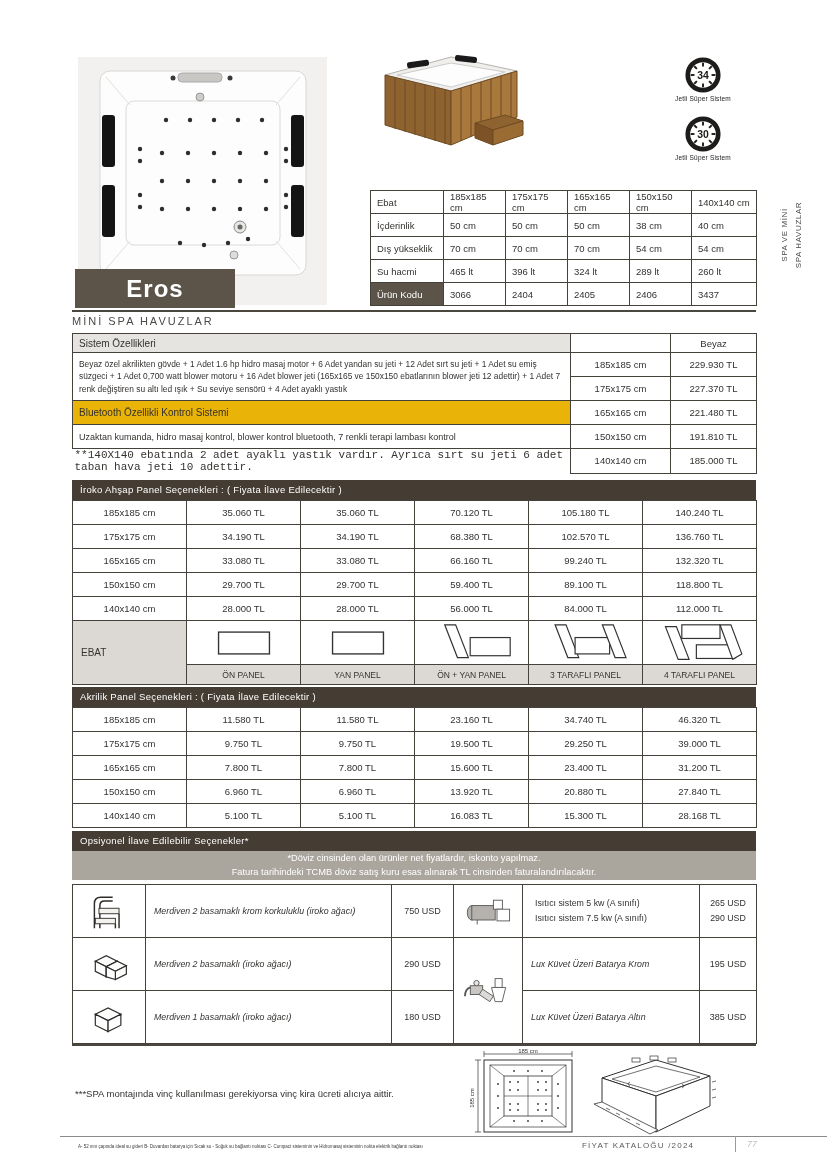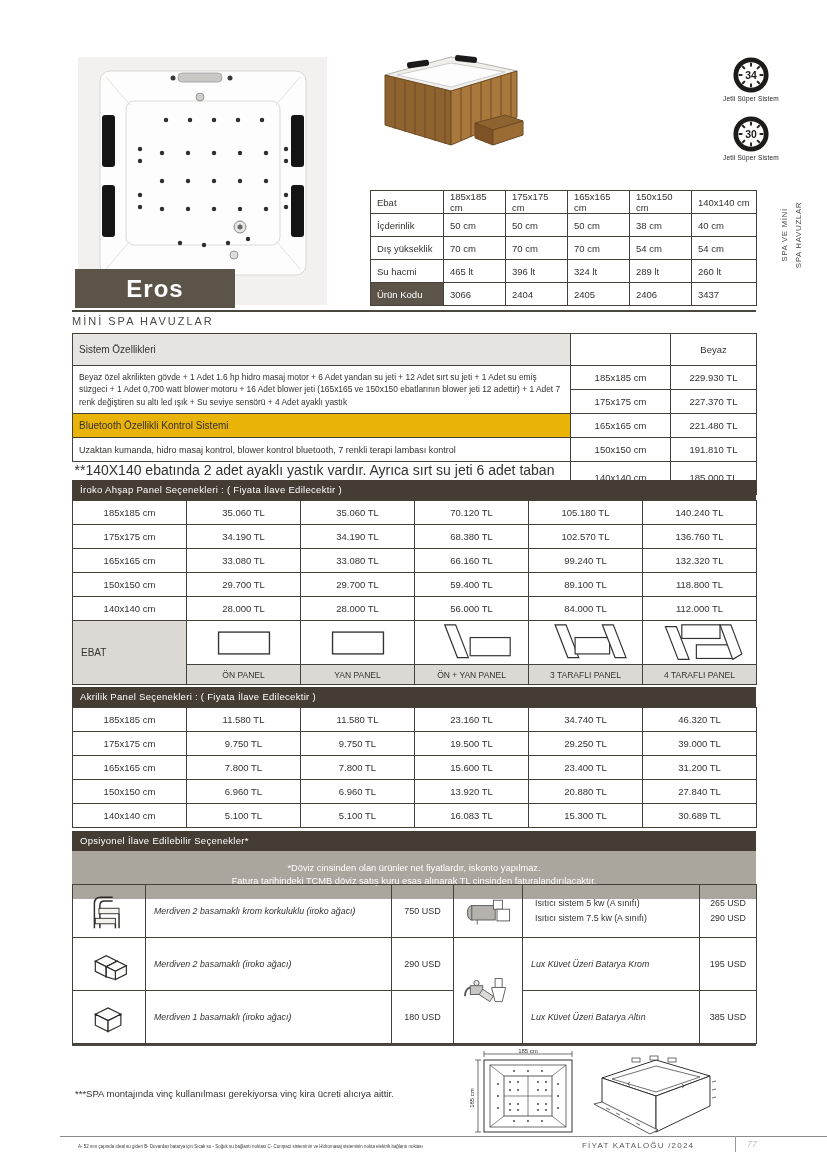--- a/index.html
+++ b/index.html
@@ -9,21 +9,21 @@
   .abs{position:absolute;}
 
   
   #topview{left:78px;top:57px;width:249px;height:248px;background:#f3f1ef;}
   #eros{left:75px;top:269px;width:160px;height:39px;background:#5c5349;color:#fff;
         display:flex;align-items:center;justify-content:center;font-size:24px;
         font-weight:600;letter-spacing:1px;}
   #wood{left:355px;top:45px;width:170px;height:105px;}
 
   
-  #badges{left:708px;top:56px;width:86px;text-align:center;}
+  #badges{left:660px;top:56px;width:86px;text-align:center;}
   .badge{margin-bottom:13px;}
   .bcap{font-size:6.5px;color:#222;margin-top:1px;letter-spacing:0.2px;}
 
   
   #sidetab{left:752px;top:192px;width:80px;height:86px;display:flex;align-items:center;
            justify-content:center;transform:rotate(-90deg);}
   #sidetab .in{font-size:8px;line-height:1.7;color:#4a4a48;text-align:center;
                letter-spacing:0.6px;white-space:nowrap;}
 
   
@@ -38,27 +38,27 @@
   #spec .dark{background:#5c5349;color:#fff;}
 
   
   .rule{background:#4a473f;}
   #rule-top{left:72px;top:310px;width:684px;height:2px;}
   #sec-title{left:72px;top:315px;font-size:11px;letter-spacing:2px;color:#4a4a46;}
 
   
   #sys{left:72px;top:333px;width:684px;}
   #sys td{font-size:9.5px;}
-  #sys tr.h{height:32px;}
+  #sys tr.h{height:19px;}
   #sys tr.r{height:24px;}
   #sys .hdr-gray{background:#e6e4e0;padding-left:6px;font-size:10px;}
   #sys .row-gray{background:#eab308;padding-left:6px;font-size:10px;}
   #sys .feat{font-size:8.4px;line-height:1.5;padding:3px 6px;}
   #sys .remote{font-size:9px;padding-left:6px;}
-  #sys .note{border:none;font-size:14px;padding-left:2px;}
+  #sys .note{border:none;font-size:11px;padding-left:2px;font-family:Liberation Mono, monospace;}
 
   
   .bar{width:684px;height:20px;background:#453c33;color:#fff;font-size:9.5px;
        line-height:20px;padding-left:8px;letter-spacing:0.3px;}
   #bar-iroko{left:72px;top:480px;}
   #bar-acrylic{left:72px;top:687px;}
   #bar-opt{left:72px;top:831px;}
 
   
   .ptable{font-size:9.5px;}
@@ -69,21 +69,21 @@
   
   #ebat{left:72px;top:620px;width:684px;}
   #ebat td{padding:0;}
   #ebat tr.dg{height:44px;}
   #ebat tr.lb{height:20px;border-radius:6px;}
   #ebat .ebl{padding-left:8px;font-size:10px;background:#dcd9d4;}
   #ebat .ptype{font-size:8.5px;text-align:center;background:#dcd9d4;}
   #ebat .diag{text-align:center;vertical-align:middle;}
 
   
-  #optnote{left:72px;top:851px;width:684px;height:48px;background:#aaa59d;color:#fff;
+  #optnote{left:72px;top:851px;width:684px;height:29px;background:#aaa59d;color:#fff;
            display:flex;flex-direction:column;align-items:center;justify-content:center;
            font-size:9.3px;line-height:1.45;text-align:center;}
 
   
   #opt{left:72px;top:884px;width:684px;}
   #opt td{font-size:8.8px;}
   #opt tr{height:53px;}
   #opt .lab{padding-left:8px;font-style:italic;}
   #opt .prc{text-align:center;font-size:9px;}
   #opt .ico{text-align:center;}
@@ -491,21 +491,21 @@
       <td class="center">13.920 TL</td>
       <td class="center">20.880 TL</td>
       <td class="center">27.840 TL</td>
     </tr>
     <tr>
       <td class="center">140x140 cm</td>
       <td class="center">5.100 TL</td>
       <td class="center">5.100 TL</td>
       <td class="center">16.083 TL</td>
       <td class="center">15.300 TL</td>
-      <td class="center">30.689 TL</td>
+      <td class="center">28.168 TL</td>
     </tr>
   </tbody>
     </table>
 
   <div class="abs bar" id="bar-opt">Opsiyonel İlave Edilebilir Seçenekler*</div>
   <div class="abs" id="optnote">
     <div>*Döviz cinsinden olan ürünler net fiyatlardır, iskonto yapılmaz.</div>
     <div>Fatura tarihindeki TCMB döviz satış kuru esas alınarak TL cinsinden faturalandırılacaktır.</div>
   </div>
 

